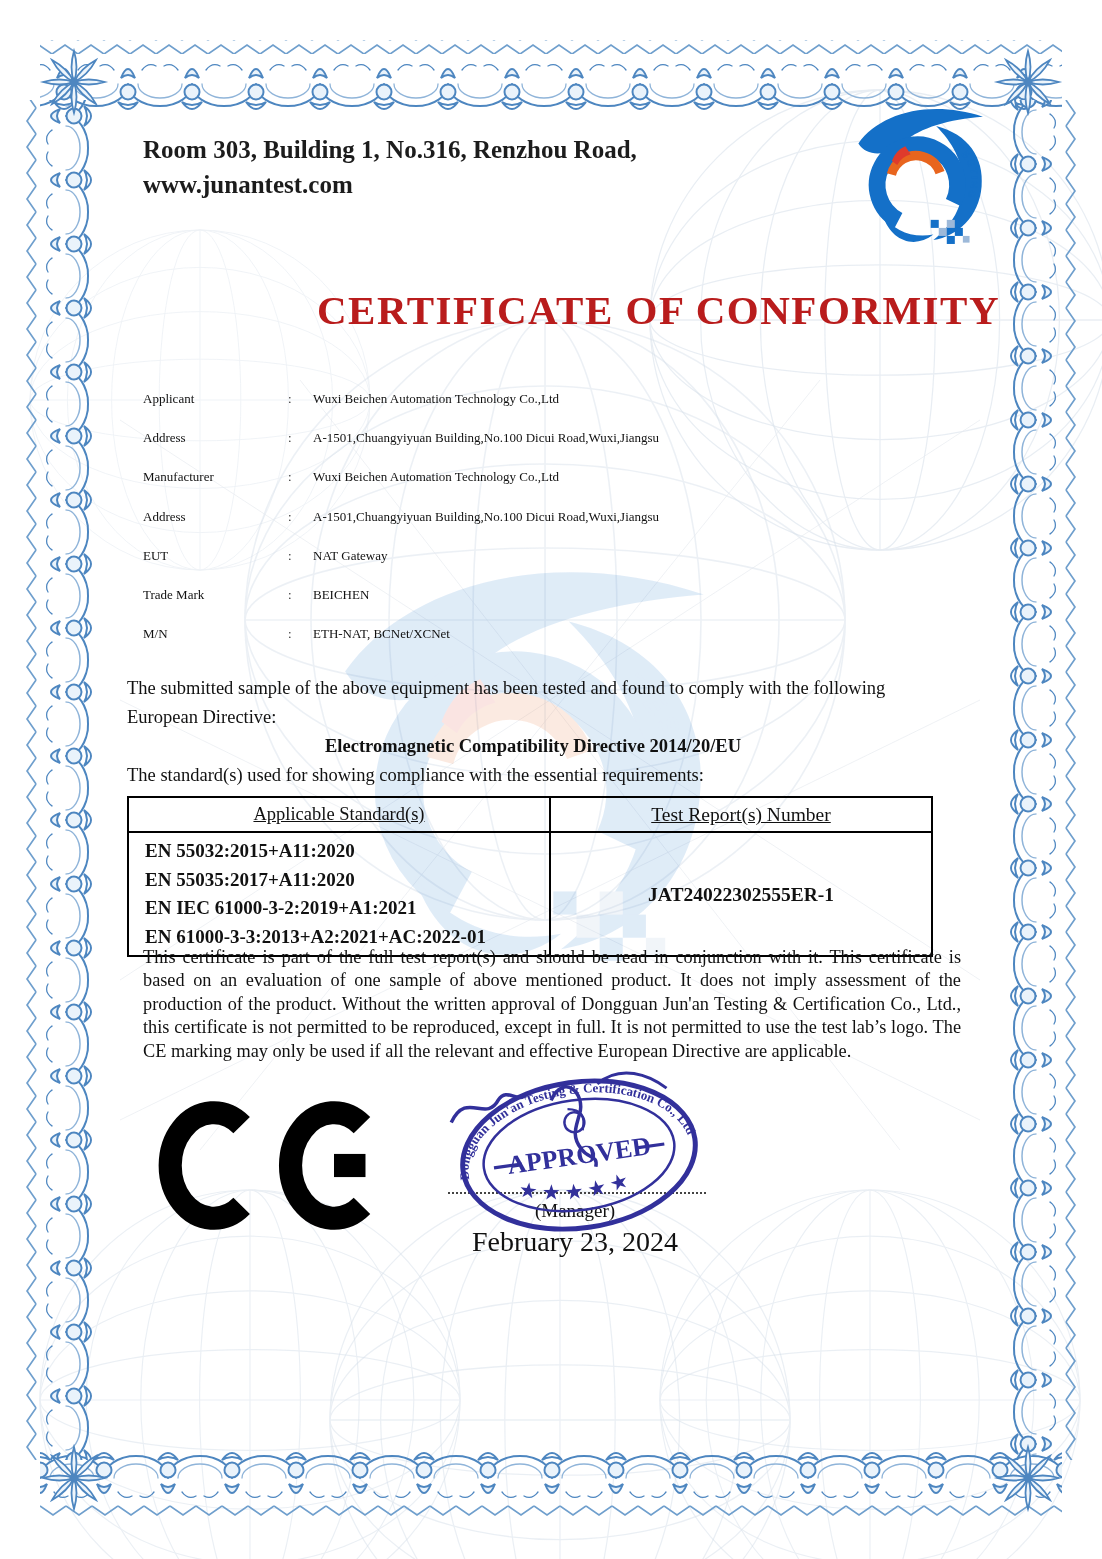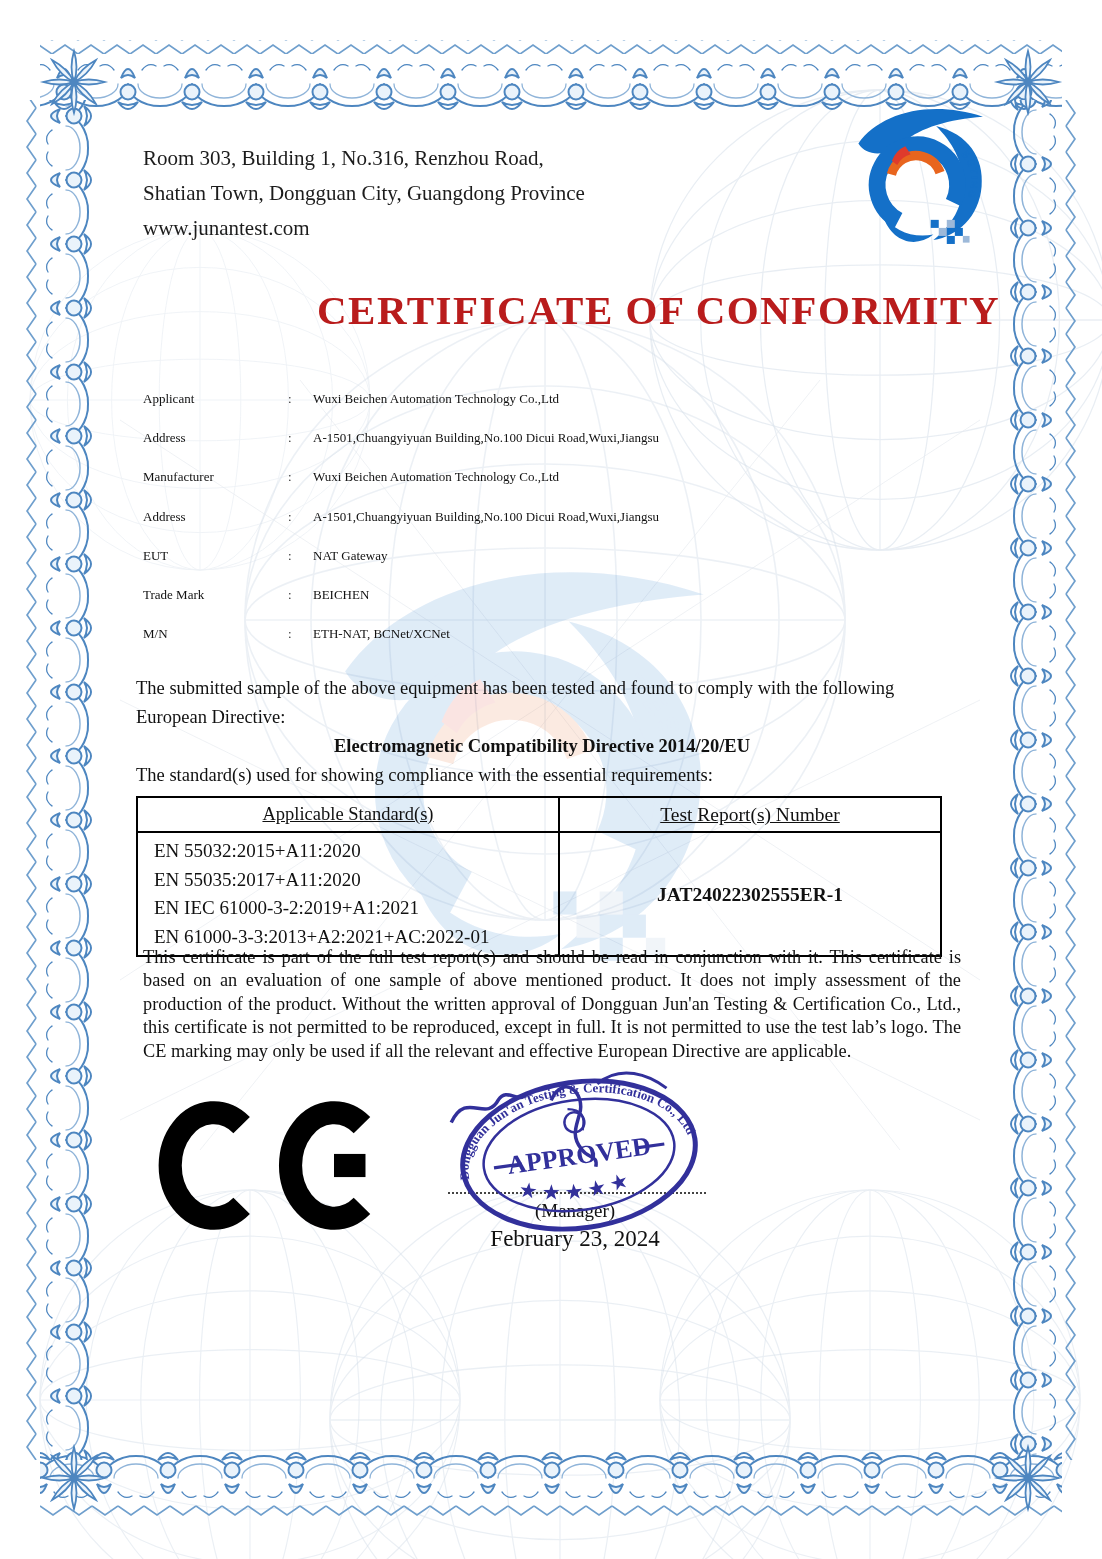--- a/index.html
+++ b/index.html
@@ -1,43 +1,43 @@
 <!DOCTYPE html>
 <html><head>
 <meta charset="utf-8">
 <style>
   html,body{margin:0;padding:0;background:#ffffff;}
   body{width:1102px;height:1559px;position:relative;font-family:"Liberation Serif","DejaVu Serif",serif;color:#111;}
   .page{position:absolute;inset:0;width:1102px;height:1559px;overflow:hidden;background:#ffffff;}
   .bg-art{position:absolute;left:0;top:0;z-index:0;}
   .watermark{position:absolute;left:250px;top:552px;width:545px;height:432px;opacity:0.13;z-index:1;}
-  .hdr-address{position:absolute;left:143px;top:141px;z-index:2;font-size:21px;line-height:35px;color:#1c1c1c;}
+  .hdr-address{position:absolute;left:143px;top:132px;z-index:2;font-size:25px;line-height:35px;color:#1c1c1c;font-weight:bold;}
   .hdr-logo{position:absolute;left:832px;top:102px;width:176px;height:150px;z-index:2;}
   .title{position:absolute;left:100px;top:286px;width:900px;text-align:right;z-index:2;
          font-size:41px;font-weight:700;letter-spacing:1.5px;color:#b91c1c;}
   .certno{position:absolute;left:100px;top:345px;width:900px;text-align:center;z-index:2;
           font-size:17.5px;font-weight:700;}
   .fields{position:absolute;left:143px;top:379px;width:815px;z-index:2;}
   .frow{display:flex;height:39.3px;align-items:center;font-size:13px;}
   .flabel{width:145px;}
   .fcolon{width:25px;color:#333;}
   .fvalue{flex:1;}
-  .intro{position:absolute;left:136px;top:674px;width:812px;z-index:2;font-size:18.5px;line-height:29px;}
+  .intro{position:absolute;left:127px;top:674px;width:812px;z-index:2;font-size:18.5px;line-height:29px;}
   .directive{text-align:center;font-weight:700;}
   .stdtable{width:806px;border-collapse:collapse;margin-top:6px;font-size:18.5px;}
   .stdtable th,.stdtable td{border:2px solid #000;}
   .stdtable th{font-weight:400;text-align:center;height:33px;padding:0 6px;text-decoration:underline;}
-  .std-cell{padding:4px 0 4px 16px;font-weight:400;font-size:19px;line-height:28.6px;}
+  .std-cell{padding:4px 0 4px 16px;font-weight:700;font-size:19px;line-height:28.6px;}
   .rep-cell{text-align:center;font-weight:700;font-size:19.5px;width:368px;}
   .disclaimer{position:absolute;left:143px;top:946px;width:818px;z-index:2;
               font-size:18.3px;line-height:23.4px;text-align:justify;}
   .ce{position:absolute;left:156px;top:1097px;z-index:2;}
   .sig-dots{position:absolute;left:448px;top:1178px;width:258px;height:14px;border-bottom:2px dotted #444;z-index:2;}
   .sig-role{position:absolute;left:430px;top:1200px;width:290px;text-align:center;font-size:19px;z-index:2;}
-  .sig-date{position:absolute;left:410px;top:1226px;width:330px;text-align:center;font-size:23px;z-index:4;}
+  .sig-date{position:absolute;left:410px;top:1226px;width:330px;text-align:center;font-size:28px;z-index:4;}
   .stamp{position:absolute;left:448px;top:1068px;width:262px;height:174px;z-index:3;}
   .hidden-label{position:absolute;width:1px;height:1px;overflow:hidden;clip-path:inset(50%);}
 </style>
 </head>
 <body>
 
 <svg width="0" height="0" style="position:absolute" aria-hidden="true">
   <defs>
     <g id="junan-logo">
 
@@ -177,21 +177,20 @@
       <use href="#cflower" transform="translate(1028,1478) rotate(180)"></use>
     </g>
   </svg>
 
   <svg class="watermark" viewBox="0 0 100 112" aria-hidden="true">
     <use href="#junan-logo"></use>
   </svg>
 
   <div class="hdr-address">
     <div>Room 303, Building 1, No.316, Renzhou Road,</div>
-    <div>Shatian Town, Dongguan City, Guangdong Province</div>
     <div>www.junantest.com</div>
   </div>
 
   <svg class="hdr-logo" viewBox="0 0 100 112">
     <use href="#junan-logo"></use>
   </svg>
 
   <div class="title">CERTIFICATE OF CONFORMITY</div>
 
   <div class="fields">

